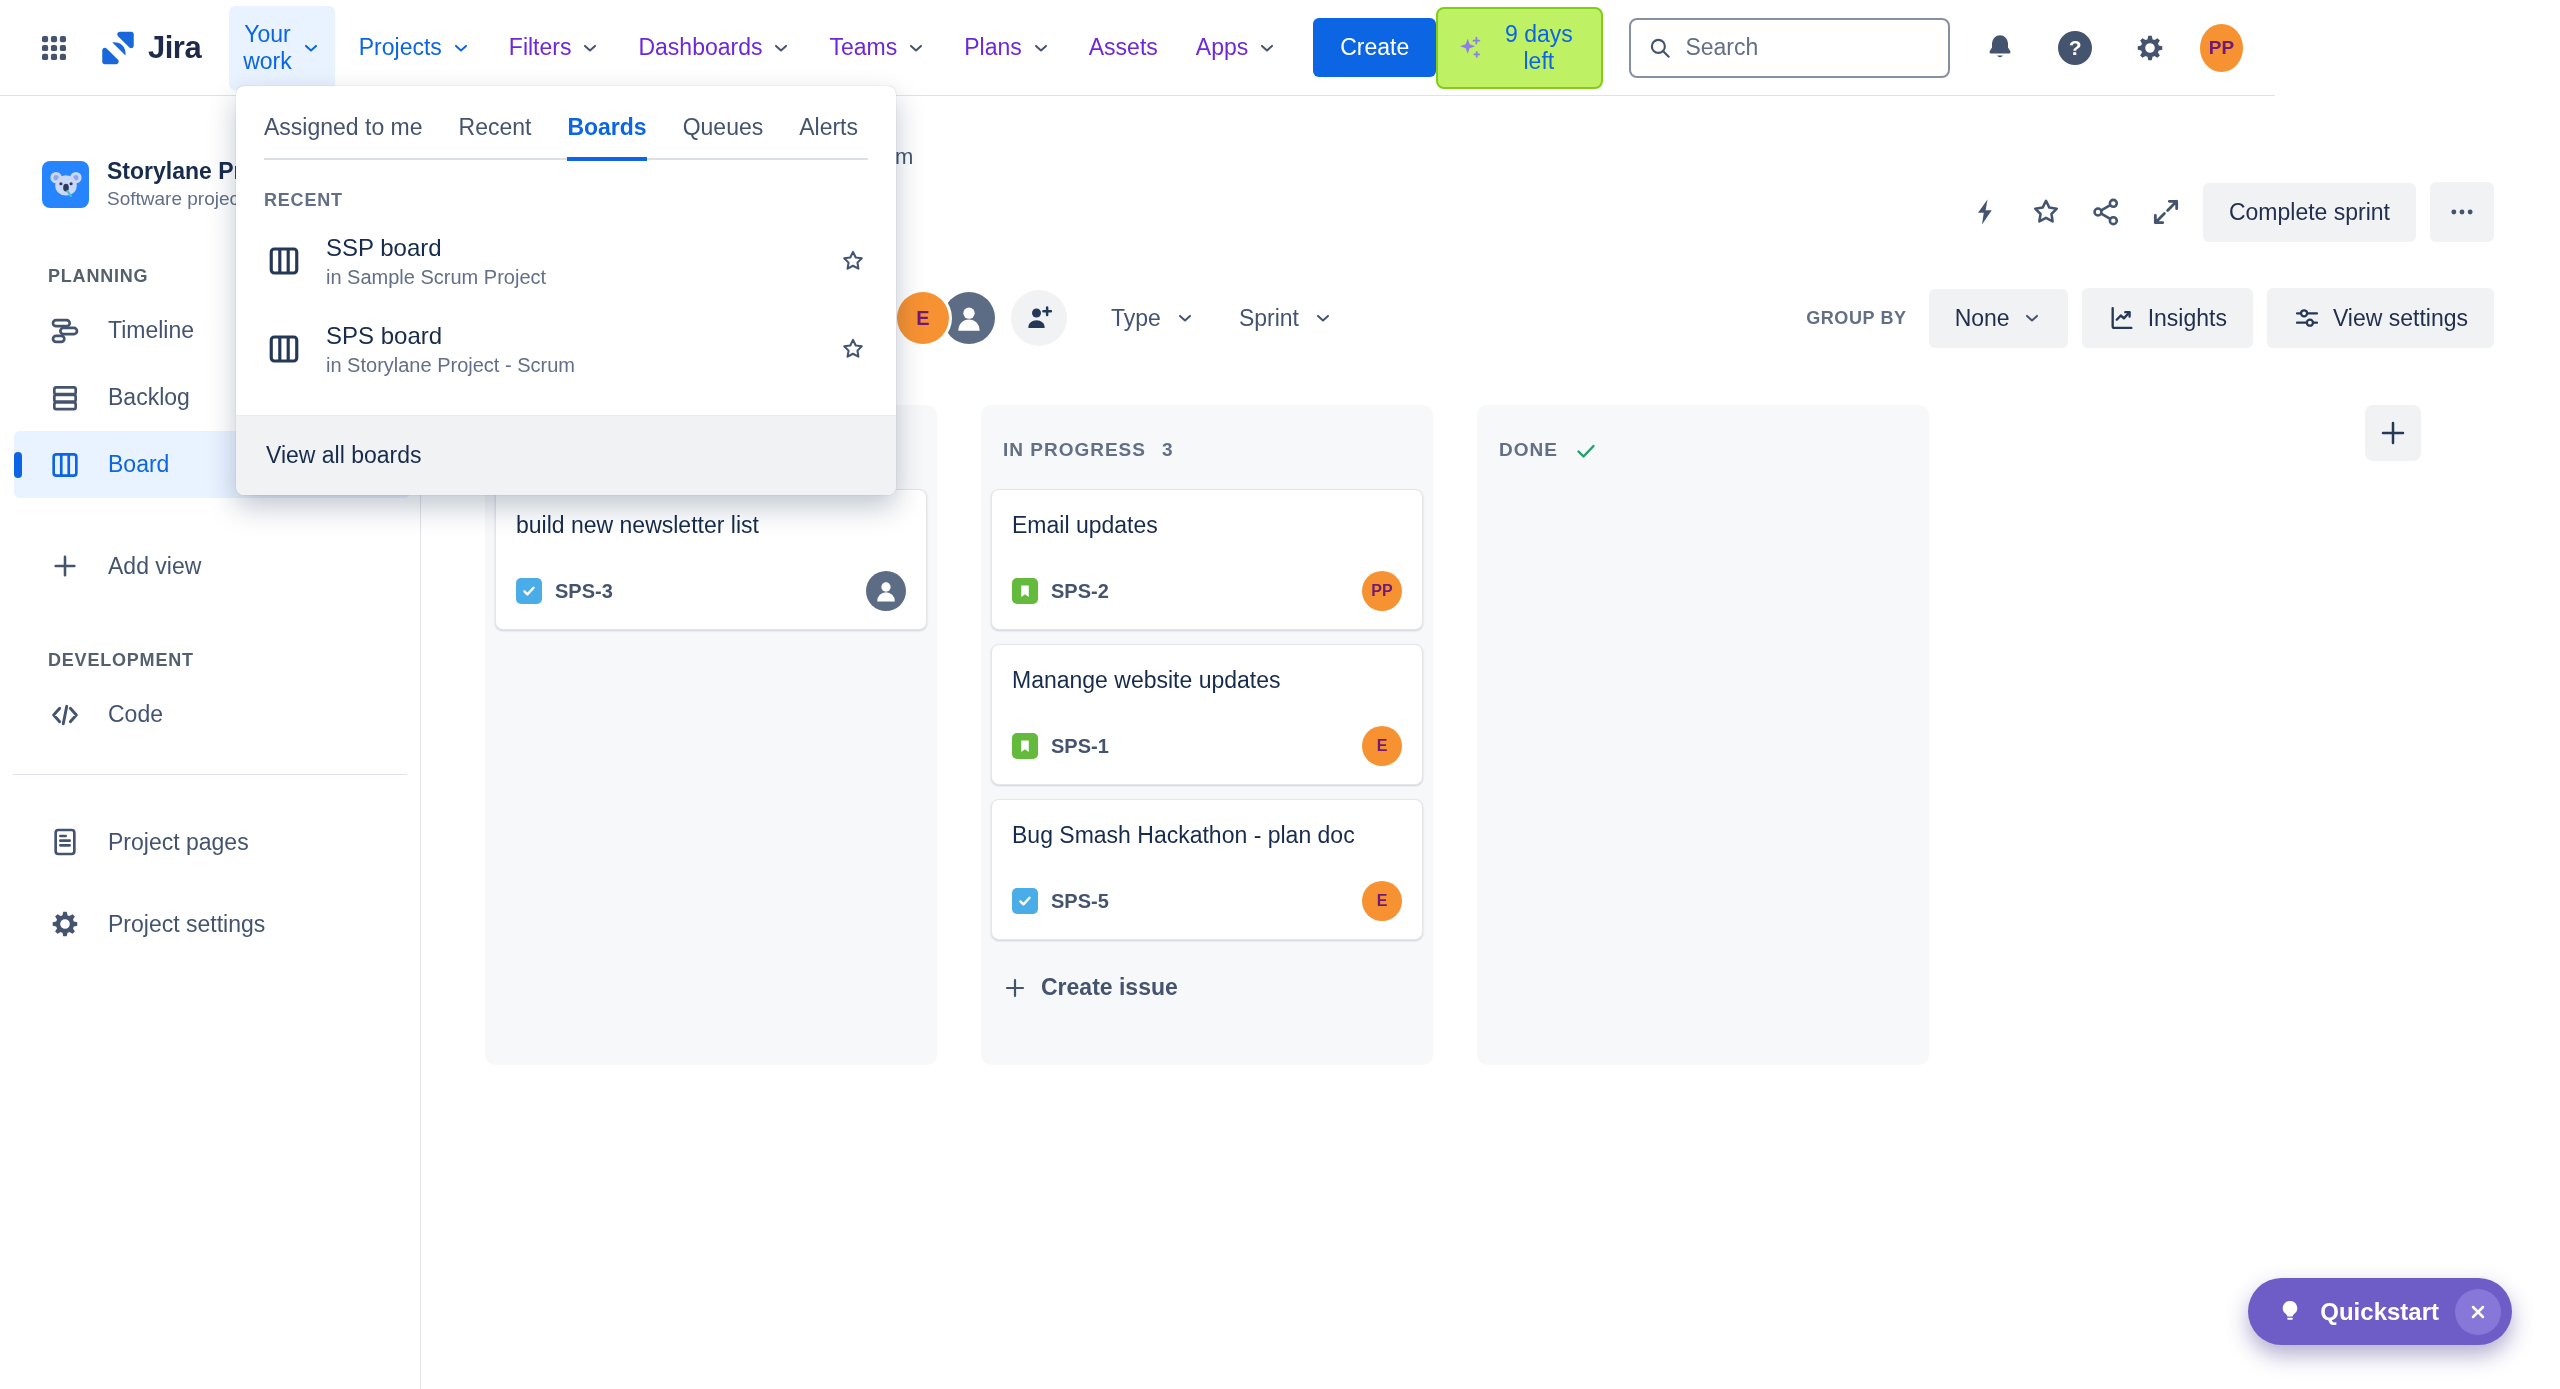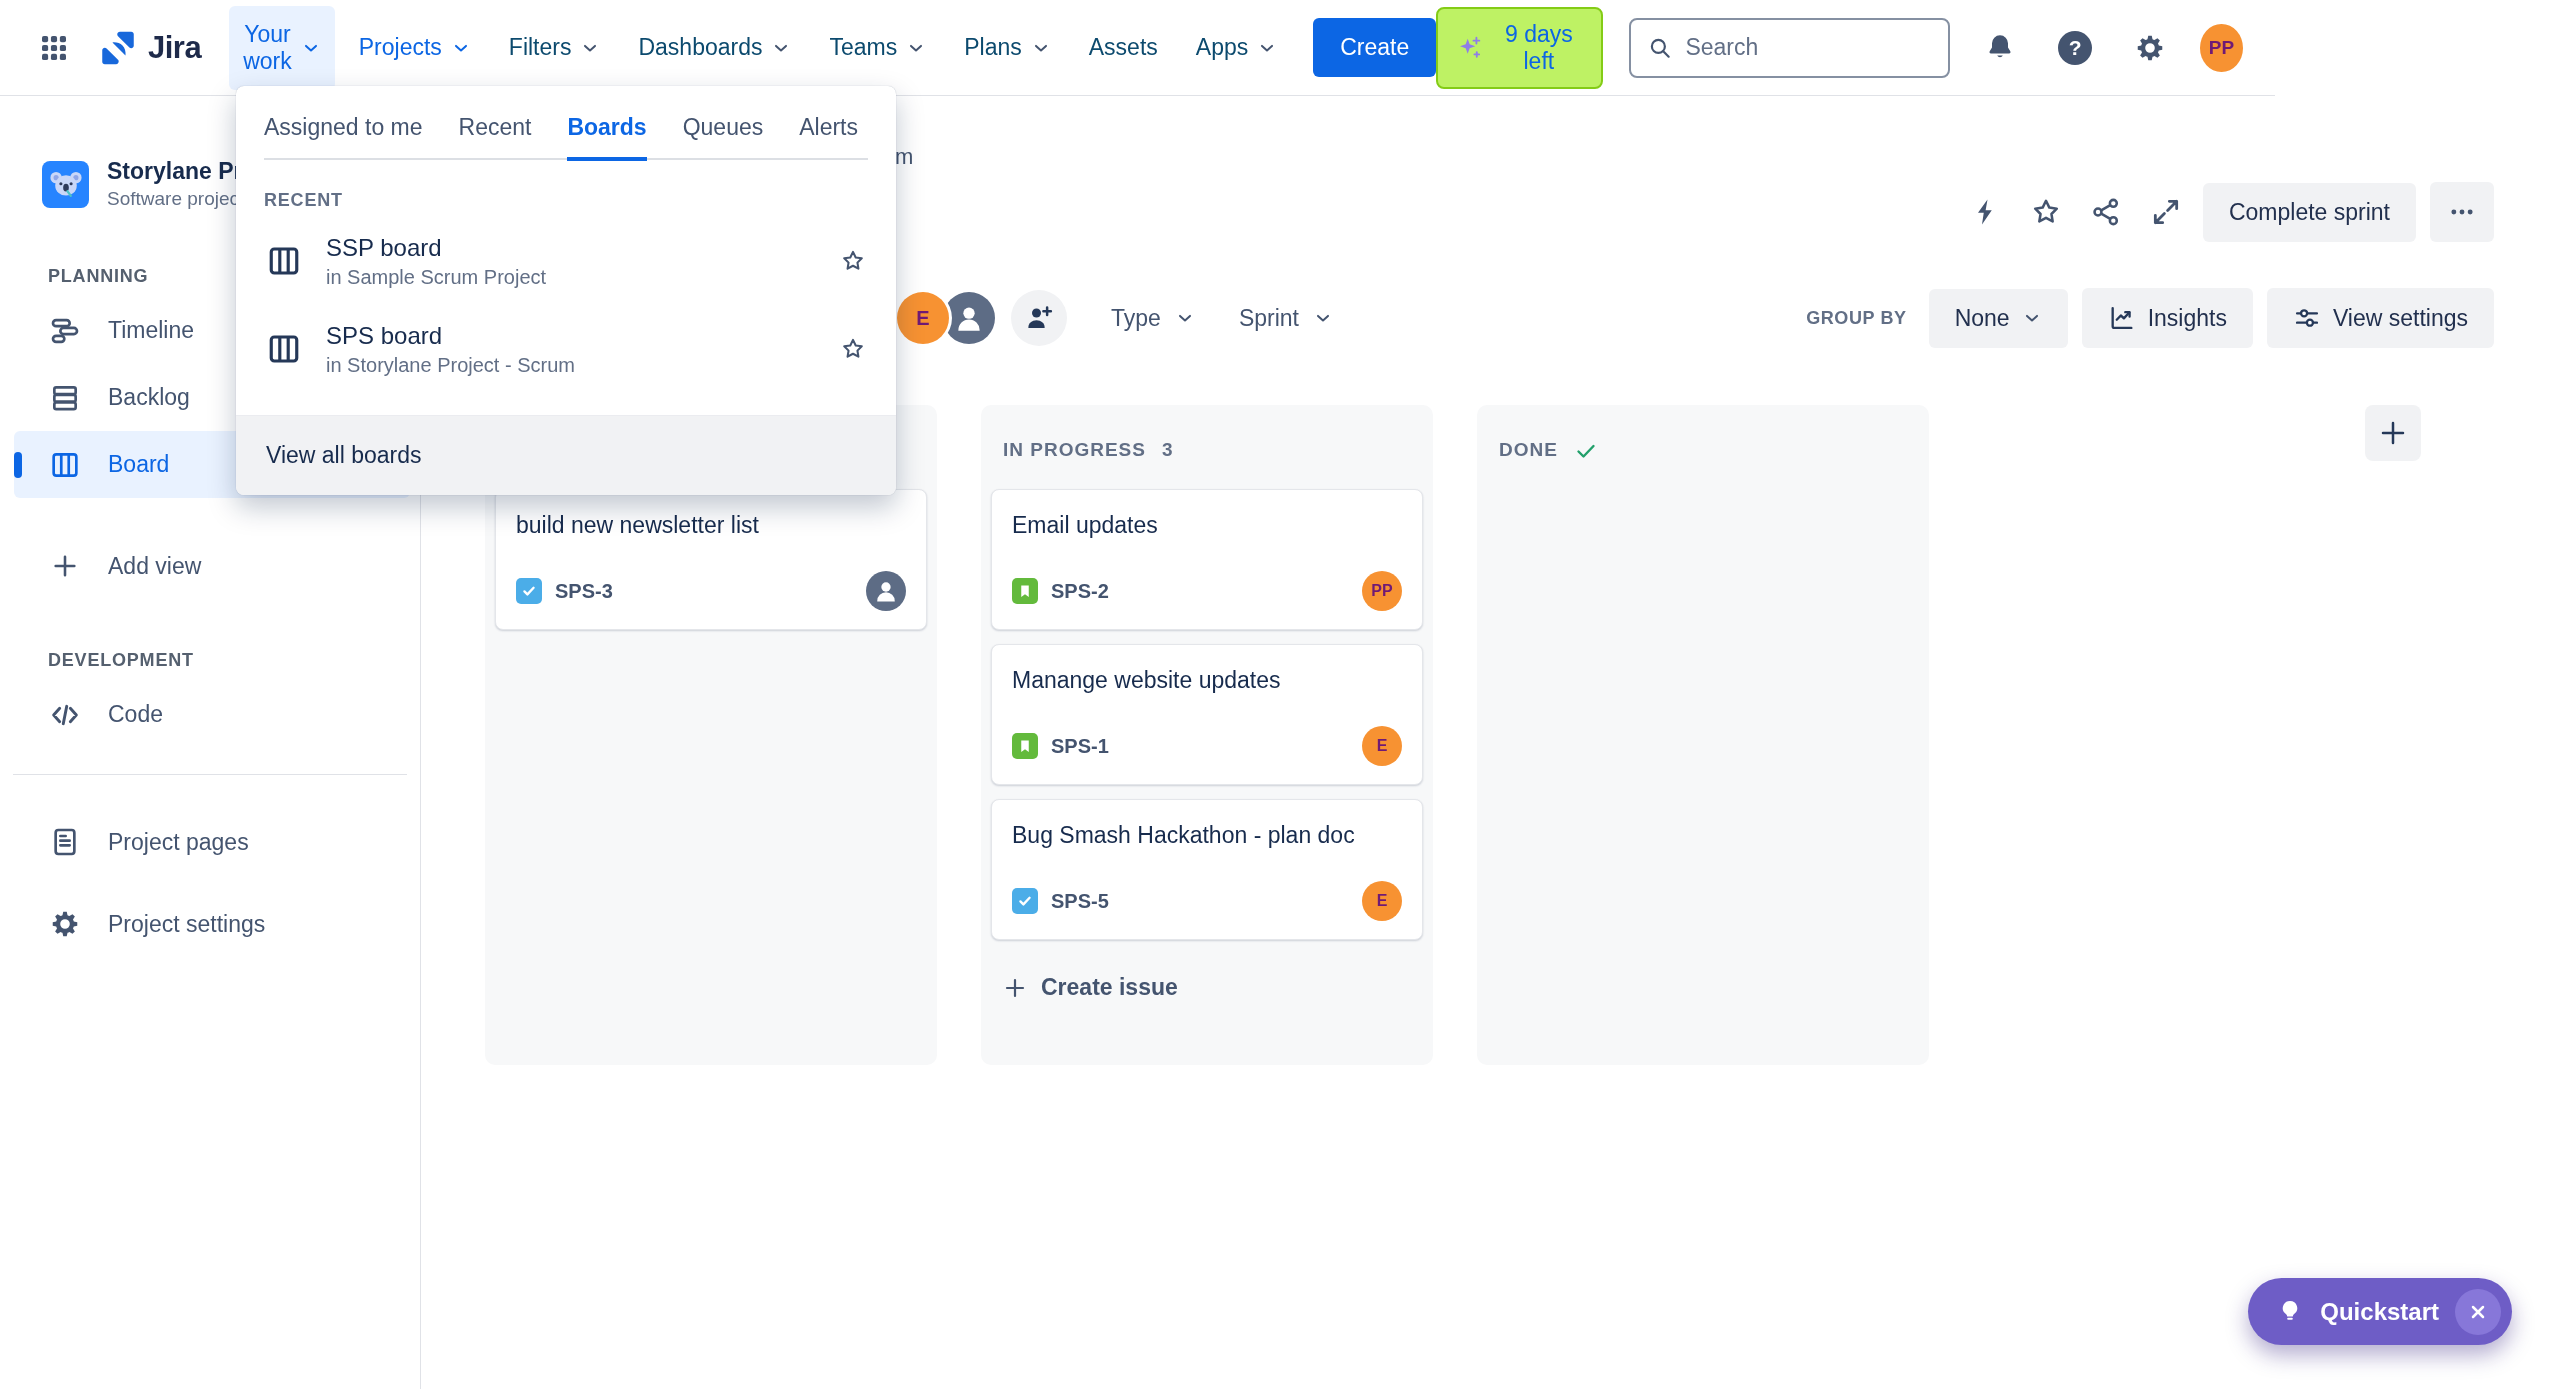--- a/index.html
+++ b/index.html
@@ -9,21 +9,21 @@
   .page { position:absolute; inset:0; }
 
   
   .topnav { position:absolute; left:0; top:0; width:2275px; height:96px; background:#fff;
             border-bottom:1px solid #E0E2E7; display:flex; align-items:center; padding:0 36px 0 30px; z-index:40; }
   .nav-left { display:flex; align-items:center; }
   .icon-btn { background:none; border:none; cursor:pointer; display:flex; align-items:center; justify-content:center; padding:8px; border-radius:6px; }
   .logo { display:flex; align-items:center; gap:12px; margin-left:22px; }
   .logo-text { font-size:31px; font-weight:800; color:#1E2A4A; letter-spacing:-0.5px; }
   .nav-items { display:flex; align-items:center; margin-left:28px; gap:10px; }
-  .nav-item { display:flex; align-items:center; gap:9px; font-size:23px; font-weight:500; color:#0c4a6e;
+  .nav-item { display:flex; align-items:center; gap:9px; font-size:23px; font-weight:500; color:#6d28d9;
               padding:15px 14px; border-radius:6px; background:none; border:none; cursor:pointer; font-family:inherit; }
   .nav-item.active { background:#E9F2FF; color:#0C66E4; }
   .nav-item.blue { color:#0C66E4; }
   .nav-item.active svg path, .nav-item.blue svg path { stroke:#0C66E4; }
   .create-btn { margin-left:22px; background:#0C66E4; color:#fff; font-size:23px; font-weight:500; font-family:inherit;
                 border:none; border-radius:6px; padding:16px 27px; cursor:pointer; }
   .nav-right { margin-left:auto; display:flex; align-items:center; gap:26px; }
   .trial-chip { display:flex; align-items:center; gap:10px; border:2px solid #84cc16; border-radius:8px;
                 padding:12px 18px; background:#bef264; cursor:pointer; font-family:inherit; }
   .trial-chip span { font-size:23px; font-weight:500; color:#0C66E4; }

